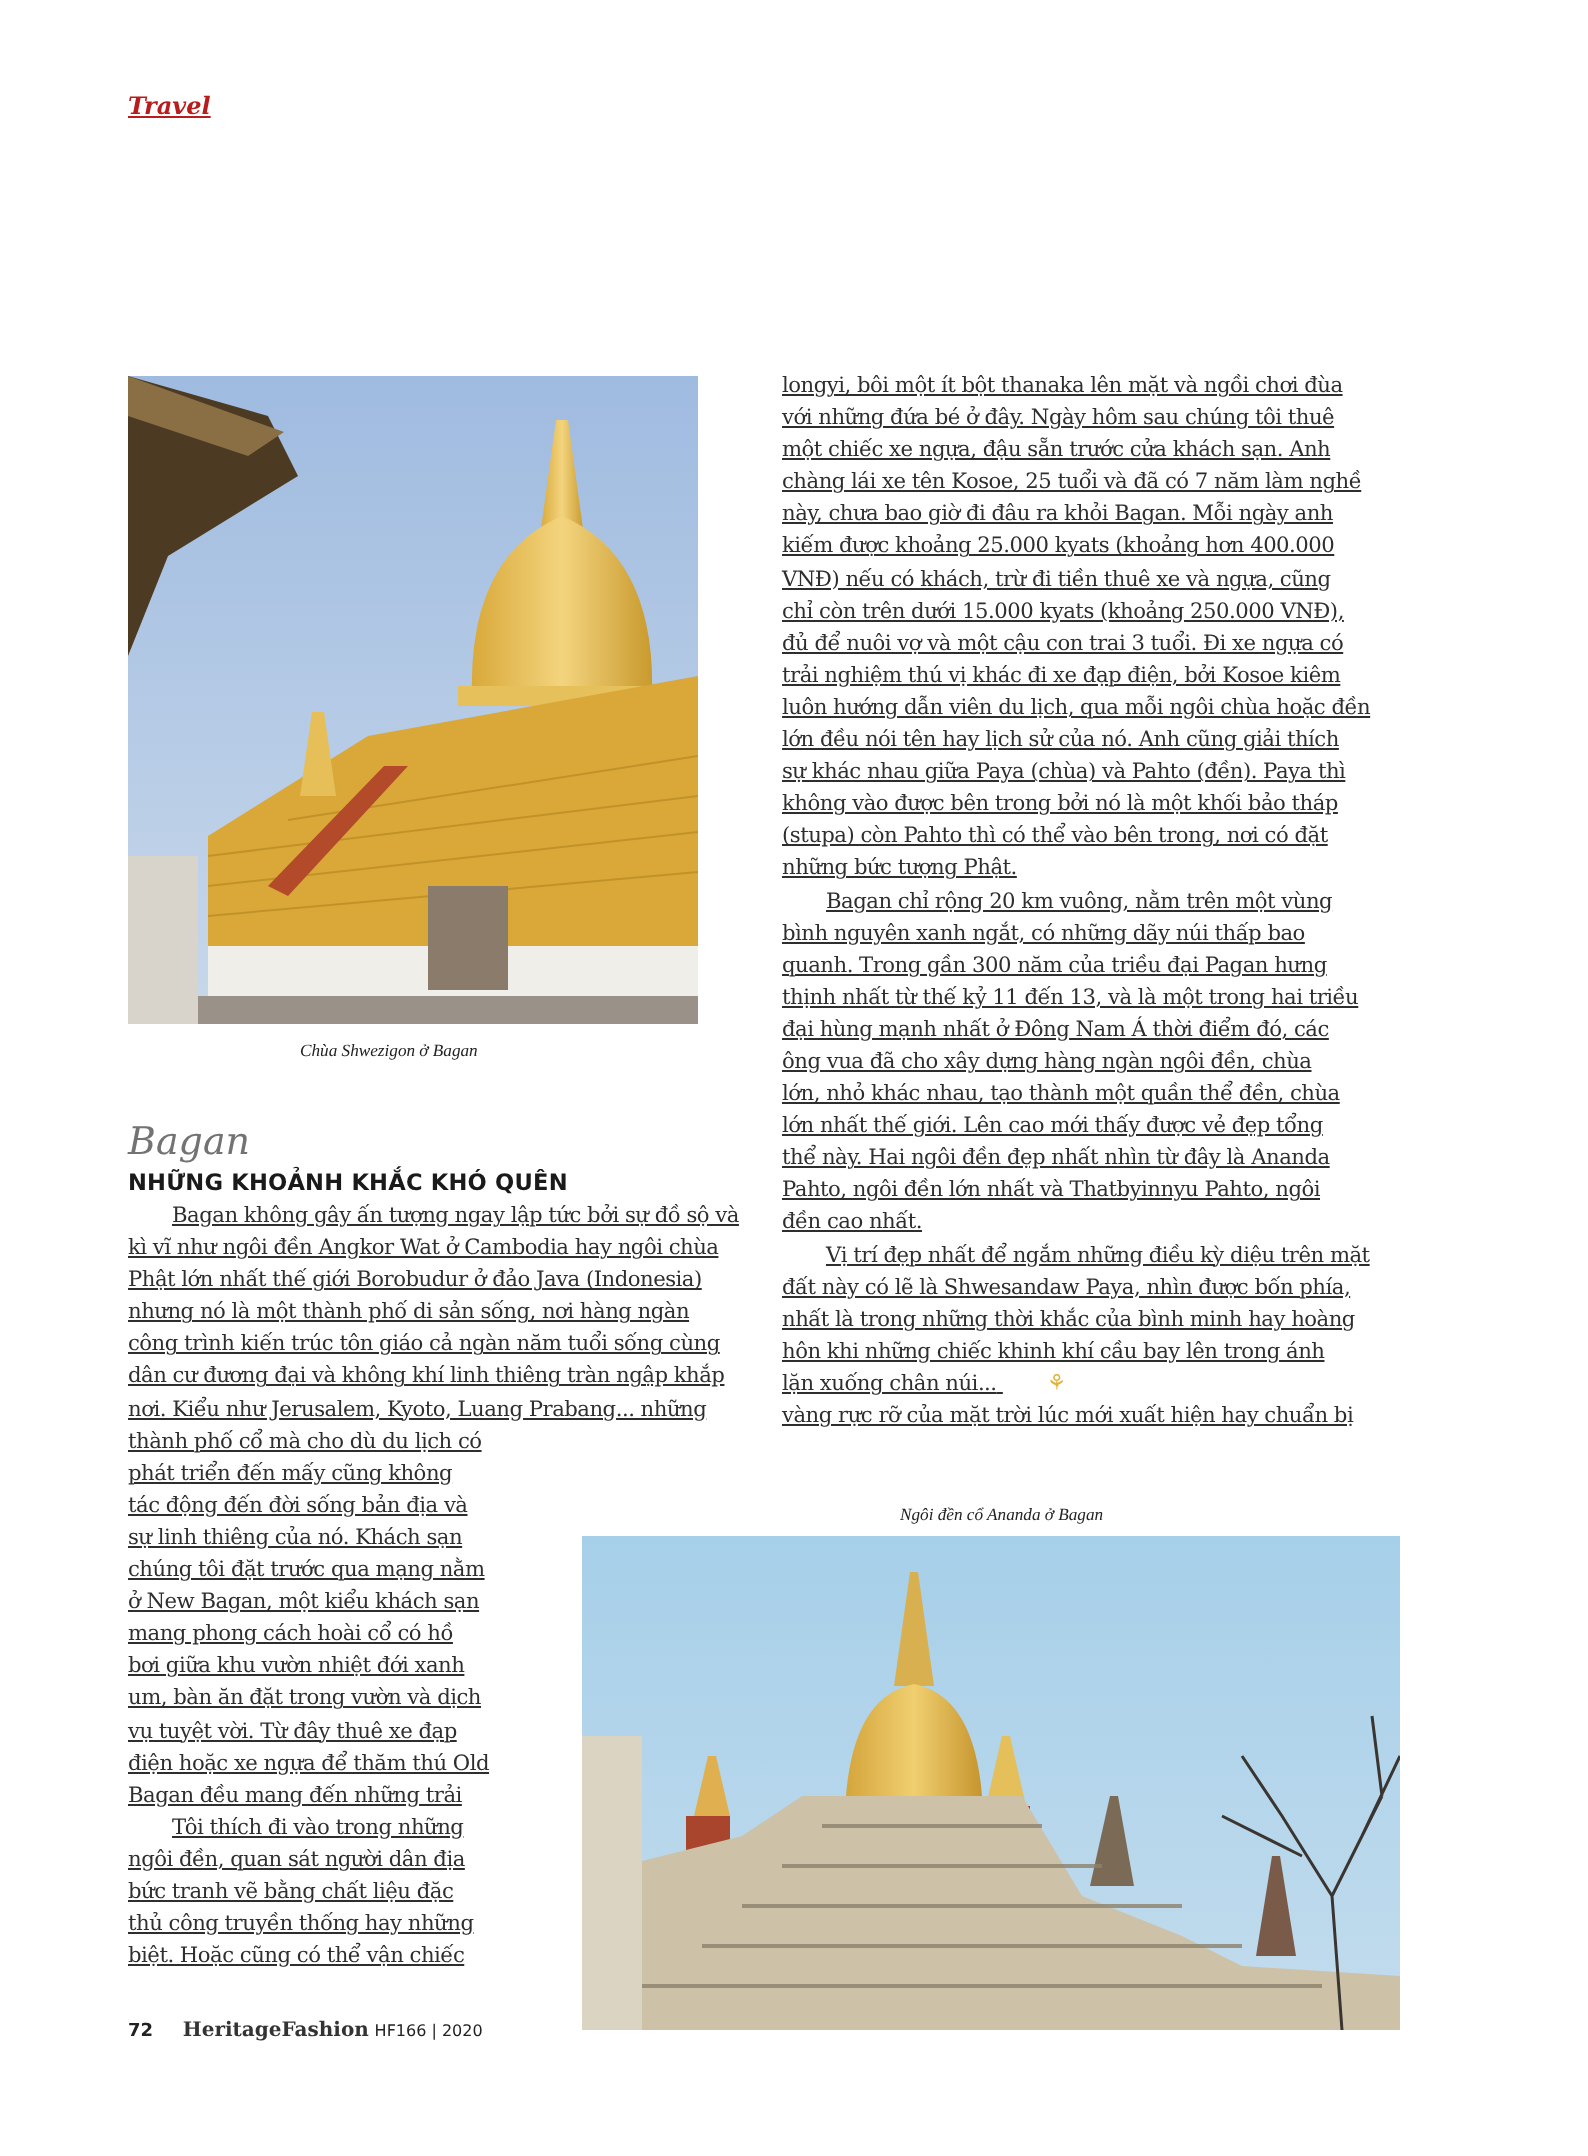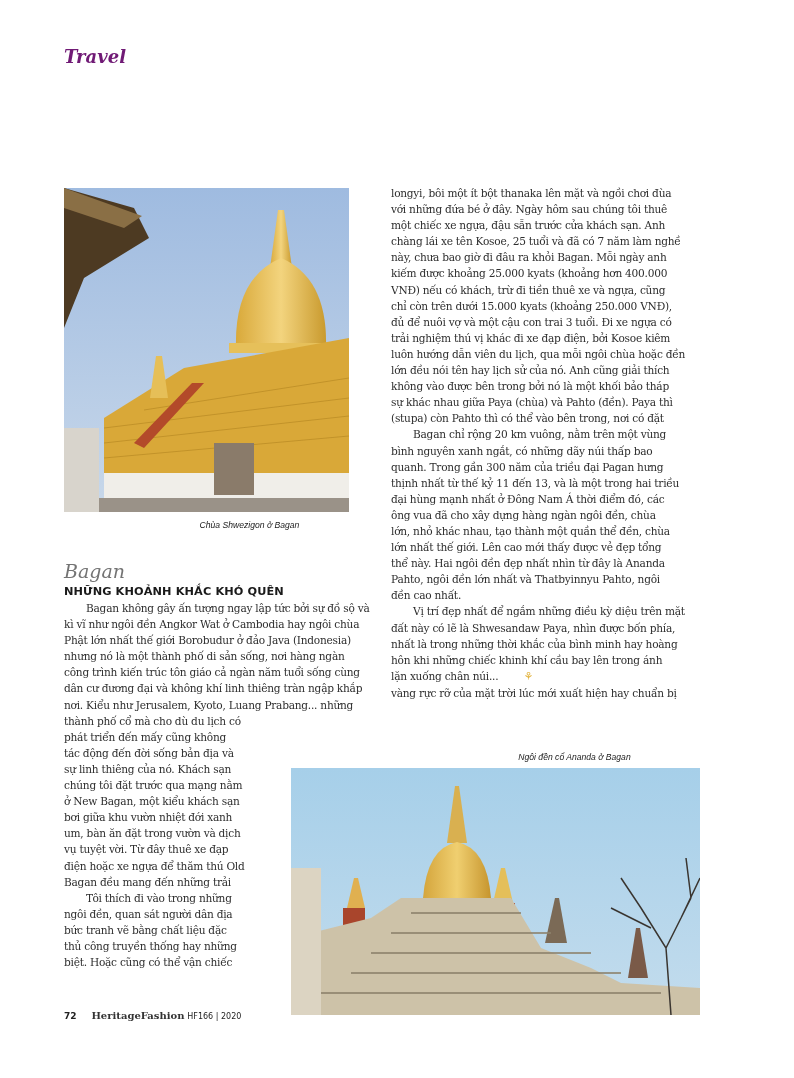--- a/index.html
+++ b/index.html
@@ -1,28 +1,28 @@
 <!DOCTYPE html>
 <html><head>
   <meta charset="utf-8">
   <style>
     html, body { margin:0; padding:0; background:#ffffff; }
     body { width:794px; height:1078px; position:relative; overflow:hidden;
            font-family:"DejaVu Serif", serif; color:#2b2b2b; }
     .section-label { position:absolute; left:64px; top:46px; font-family:"DejaVu Serif", serif;
-      font-style:italic; font-weight:bold; font-size:18px; color:#701a75; }
+      font-style:italic; font-weight:bold; font-size:12px; color:#b91c1c;text-decoration:underline; }
     .photo { position:absolute; overflow:hidden; }
     .photo svg { display:block; width:100%; height:100%; }
-    .caption { position:absolute; font-family:Liberation Sans, sans-serif; font-style:italic;
-      font-size:8.6px; color:#222; text-align:center; }
+    .caption { position:absolute; font-family:Liberation Serif, serif; font-style:italic;
+      font-size:8.6px; color:#222; text-align:left; }
     .col { position:absolute; font-family:"DejaVu Serif", serif; font-size:10.6px;
       line-height:16.1px; color:#2e2e2e; letter-spacing:-0.25px; }
     .col p { margin:0; text-indent:22px; }
     .col p.noindent { text-indent:0; }
-    .col .ln { display:block; white-space:nowrap; }
+    .col .ln { display:block; white-space:nowrap;text-decoration:underline; }
     .title-bagan { position:absolute; left:64px; top:560px; font-family:"DejaVu Serif", serif;
       font-style:italic; font-size:19px; color:#737373; }
     .subtitle { position:absolute; left:64px; top:585px; font-family:"DejaVu Sans", sans-serif;
       font-weight:bold; font-size:11.3px; color:#1a1a1a; letter-spacing:0.1px; }
     .lotus { display:inline-block; color:#e2b23a; font-size:11px; }
     .footer { position:absolute; left:64px; top:1010px; font-size:9px; color:#222;
       font-family:"DejaVu Sans", sans-serif; }
     .footer .pg { font-weight:bold; margin-right:12px; }
     .footer .brand { font-family:"DejaVu Serif", serif; font-size:10px; font-weight:bold; color:#333; }
     .footer .issue { font-size:8px; }
@@ -83,20 +83,21 @@
     <span class="ln" style="margin-left:-22px">nhưng nó là một thành phố di sản sống, nơi hàng ngàn</span>
     <span class="ln" style="margin-left:-22px">công trình kiến trúc tôn giáo cả ngàn năm tuổi sống cùng</span>
     <span class="ln" style="margin-left:-22px">dân cư đương đại và không khí linh thiêng tràn ngập khắp</span>
     <span class="ln" style="margin-left:-22px">nơi. Kiểu như Jerusalem, Kyoto, Luang Prabang... những</span>
     <span class="ln" style="margin-left:-22px">thành phố cổ mà cho dù du lịch có</span>
     <span class="ln" style="margin-left:-22px">phát triển đến mấy cũng không</span>
     <span class="ln" style="margin-left:-22px">tác động đến đời sống bản địa và</span>
     <span class="ln" style="margin-left:-22px">sự linh thiêng của nó. Khách sạn</span>
     <span class="ln" style="margin-left:-22px">chúng tôi đặt trước qua mạng nằm</span>
     <span class="ln" style="margin-left:-22px">ở New Bagan, một kiểu khách sạn</span>
+    <span class="ln" style="margin-left:-22px">mang phong cách hoài cổ có hồ</span>
     <span class="ln" style="margin-left:-22px">bơi giữa khu vườn nhiệt đới xanh</span>
     <span class="ln" style="margin-left:-22px">um, bàn ăn đặt trong vườn và dịch</span>
     <span class="ln" style="margin-left:-22px">vụ tuyệt vời. Từ đây thuê xe đạp</span>
     <span class="ln" style="margin-left:-22px">điện hoặc xe ngựa để thăm thú Old</span>
     <span class="ln" style="margin-left:-22px">Bagan đều mang đến những trải</span>
   </p>
   <p>
     <span class="ln">Tôi thích đi vào trong những</span>
     <span class="ln" style="margin-left:-22px">ngôi đền, quan sát người dân địa</span>
     <span class="ln" style="margin-left:-22px">bức tranh vẽ bằng chất liệu đặc</span>
@@ -112,23 +113,24 @@
     <span class="ln">một chiếc xe ngựa, đậu sẵn trước cửa khách sạn. Anh</span>
     <span class="ln">chàng lái xe tên Kosoe, 25 tuổi và đã có 7 năm làm nghề</span>
     <span class="ln">này, chưa bao giờ đi đâu ra khỏi Bagan. Mỗi ngày anh</span>
     <span class="ln">kiếm được khoảng 25.000 kyats (khoảng hơn 400.000</span>
     <span class="ln">VNĐ) nếu có khách, trừ đi tiền thuê xe và ngựa, cũng</span>
     <span class="ln">chỉ còn trên dưới 15.000 kyats (khoảng 250.000 VNĐ),</span>
     <span class="ln">đủ để nuôi vợ và một cậu con trai 3 tuổi. Đi xe ngựa có</span>
     <span class="ln">trải nghiệm thú vị khác đi xe đạp điện, bởi Kosoe kiêm</span>
     <span class="ln">luôn hướng dẫn viên du lịch, qua mỗi ngôi chùa hoặc đền</span>
     <span class="ln">lớn đều nói tên hay lịch sử của nó. Anh cũng giải thích</span>
+    <span class="ln">sự khác nhau giữa Paya (chùa) và Pahto (đền). Paya thì</span>
     <span class="ln">không vào được bên trong bởi nó là một khối bảo tháp</span>
-    <span class="ln">sự khác nhau giữa Paya (chùa) và Pahto (đền). Paya thì</span>
     <span class="ln">(stupa) còn Pahto thì có thể vào bên trong, nơi có đặt</span>
+    <span class="ln">những bức tượng Phật.</span>
   </p>
   <p>
     <span class="ln">Bagan chỉ rộng 20 km vuông, nằm trên một vùng</span>
     <span class="ln" style="margin-left:-22px">bình nguyên xanh ngắt, có những dãy núi thấp bao</span>
     <span class="ln" style="margin-left:-22px">quanh. Trong gần 300 năm của triều đại Pagan hưng</span>
     <span class="ln" style="margin-left:-22px">thịnh nhất từ thế kỷ 11 đến 13, và là một trong hai triều</span>
     <span class="ln" style="margin-left:-22px">đại hùng mạnh nhất ở Đông Nam Á thời điểm đó, các</span>
     <span class="ln" style="margin-left:-22px">ông vua đã cho xây dựng hàng ngàn ngôi đền, chùa</span>
     <span class="ln" style="margin-left:-22px">lớn, nhỏ khác nhau, tạo thành một quần thể đền, chùa</span>
     <span class="ln" style="margin-left:-22px">lớn nhất thế giới. Lên cao mới thấy được vẻ đẹp tổng</span>

